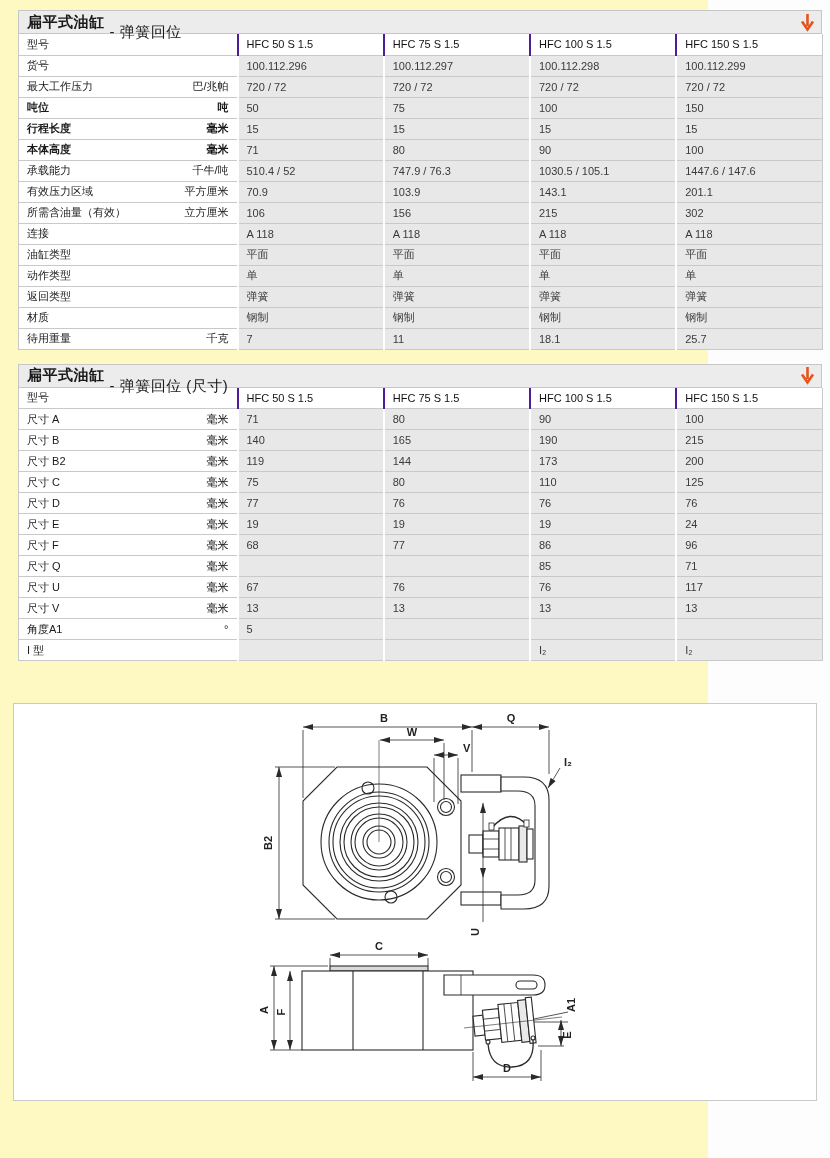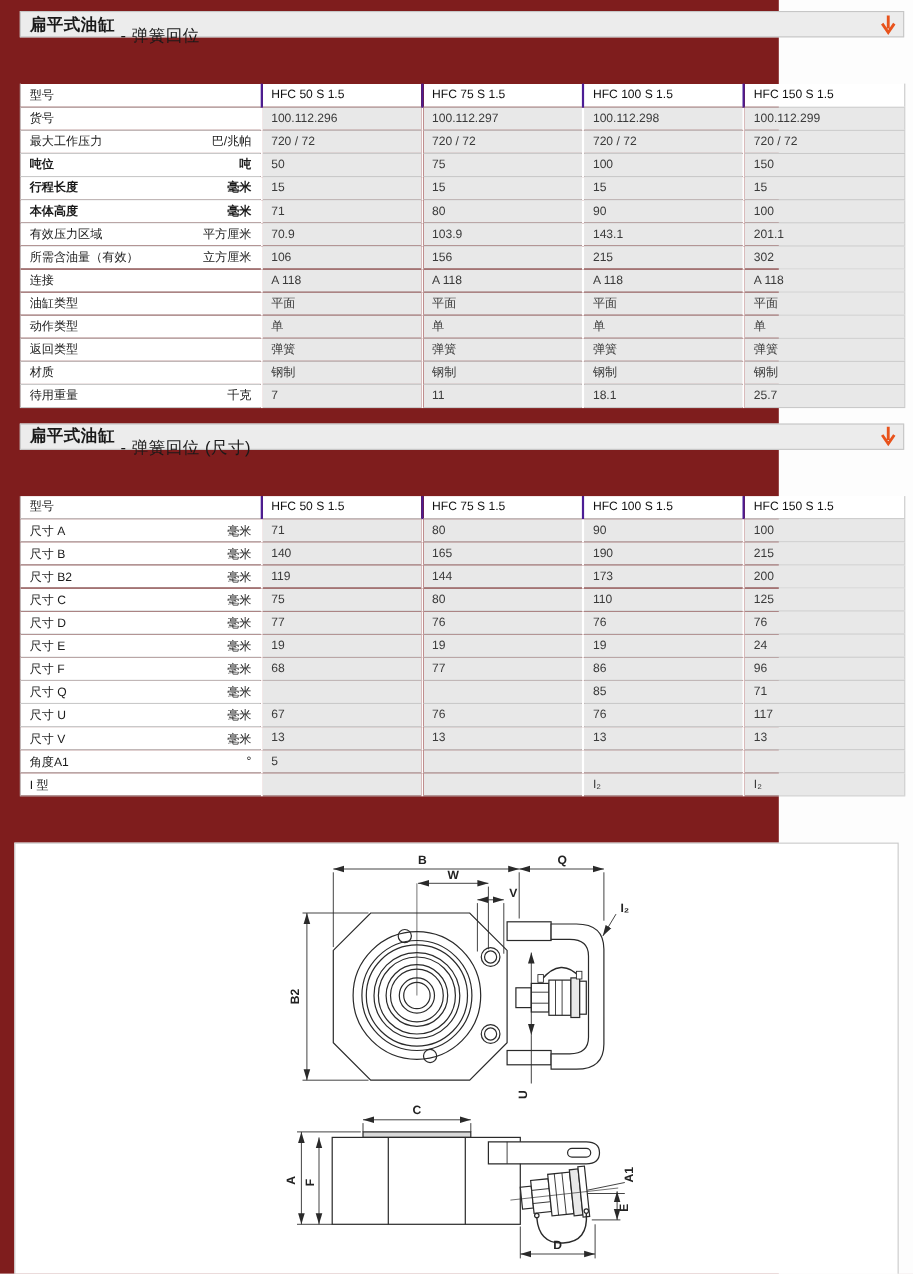--- a/index.html
+++ b/index.html
@@ -1,26 +1,26 @@
 <!DOCTYPE html>
 <html><head>
 <meta charset="utf-8">
 <style>
   * { margin:0; padding:0; box-sizing:border-box; }
   html,body { background:#fdfdfd; font-family:"Liberation Sans", sans-serif; color:#1a1a1a; }
-  .page { width:708px; height:1158px; background:#7f1d1d; padding:10px 8px 16px 18px; position:relative; }
+  .page { width:708px; height:1158px; background:#fef9c3; padding:10px 8px 16px 18px; position:relative; }
 
   
   .block { width:804px; margin-bottom:14px; }
   .title-bar { height:24px; background:#ececec; border:1px solid #c6c6c6; display:flex; align-items:center; padding:0 6px 0 8px; }
   .t-main { font-size:15px; font-weight:bold; letter-spacing:0.5px; }
   .t-sub  { font-size:15px; font-weight:normal; margin-left:5px; letter-spacing:0.5px;margin-top:21px; }
   .arrow-wrap { margin-left:auto; display:flex; align-items:center; cursor:pointer; }
 
-  table.spec { width:804px; border-collapse:collapse; table-layout:fixed; border:1px solid #c9c9c9; border-top:none;margin-top:42px; }
+  table.spec { width:804px; border-collapse:collapse; table-layout:fixed; border:1px solid #c9c9c9; border-top:none; }
   table.spec col.c-label { width:219px; }
   table.spec col.c-val { width:146.25px; }
   table.spec td, table.spec th { height:21px; font-size:11px; font-weight:normal; text-align:left; vertical-align:middle; border-bottom:1px solid #c9c9c9; overflow:hidden; white-space:nowrap; }
   td.label-cell, th.label-cell { background:#ffffff; border-right:1px solid #c9c9c9; padding:0 8px; }
   td.label-cell .lr { display:flex; justify-content:space-between; align-items:center; }
   th.model-cell { background:#ffffff; font-weight:bold; padding:0 8px; border-left:2px solid #4c1d95; color:#111; }
   th.label-cell { font-weight:bold; }
   td.value-cell { background:#e8e8e8; padding:0 8px; border-left:2px solid #ffffff; color:#3a3a3a; }
   tr.bold-row td.label-cell { font-weight:bold;text-align:right; }
 
@@ -114,20 +114,32 @@
             <td class="label-cell">
               <div class="lr">
                 <span>本体高度</span>
                 <span>毫米</span>
               </div>
             </td>
             <td class="value-cell">71</td>
             <td class="value-cell">80</td>
             <td class="value-cell">90</td>
             <td class="value-cell">100</td>
+          </tr>
+          <tr>
+            <td class="label-cell">
+              <div class="lr">
+                <span>承载能力</span>
+                <span>千牛/吨</span>
+              </div>
+            </td>
+            <td class="value-cell">510.4 / 52</td>
+            <td class="value-cell">747.9 / 76.3</td>
+            <td class="value-cell">1030.5 / 105.1</td>
+            <td class="value-cell">1447.6 / 147.6</td>
           </tr>
           <tr>
             <td class="label-cell">
               <div class="lr">
                 <span>有效压力区域</span>
                 <span>平方厘米</span>
               </div>
             </td>
             <td class="value-cell">70.9</td>
             <td class="value-cell">103.9</td>

